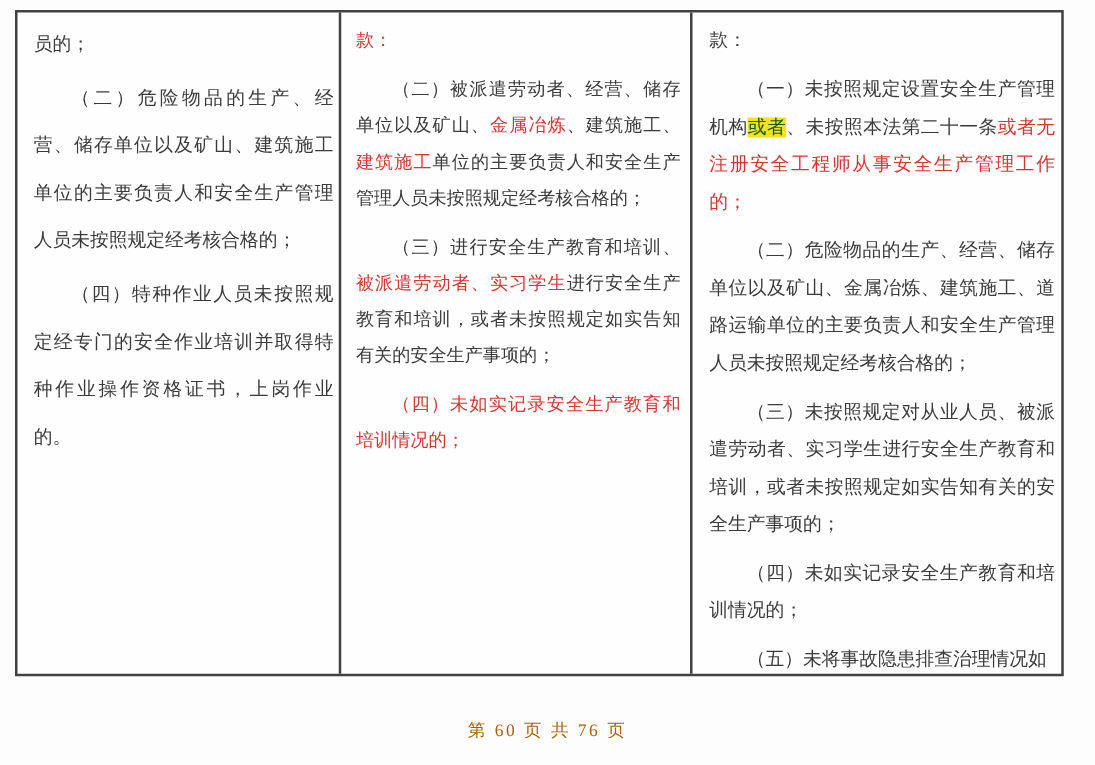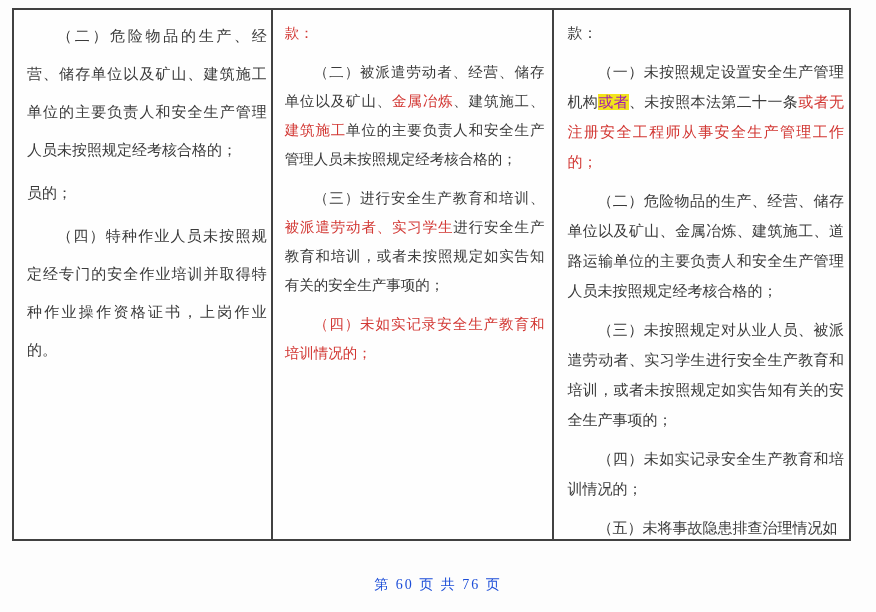--- a/index.html
+++ b/index.html
@@ -45,39 +45,39 @@
     width: 296px;
     padding: 8px 5px 0 13px;
     font-size: 15px;
     line-height: 30px;
   }
   .col-2 .para { margin-bottom: 9px; }
   .para { text-align: justify; }
   .para.indent { text-indent: 2em; }
   .run-normal { color: #3a3a3a; }
   .run-red { color: #d23733; }
-  .run-highlight { color: #a21caf; background: #f2e41b; }
+  .run-highlight { color: #14532d; background: #f2e41b; }
   .footer {
     position: absolute;
     left: 0; right: 0;
     top: 576px;
     text-align: center;
     font-size: 14px;
-    color: #1d4ed8;
+    color: #a16207;
     letter-spacing: 2px;
   }
 </style>
 </head>
 <body>
 
 <div class="page">
   <div class="law-table">
     <div class="col col-0">
+        <p class="para"><span class="run run-normal">员的；</span></p>
         <p class="para indent"><span class="run run-normal">（二）危险物品的生产、经营、储存单位以及矿山、建筑施工单位的主要负责人和安全生产管理人员未按照规定经考核合格的；</span></p>
-        <p class="para"><span class="run run-normal">员的；</span></p>
         <p class="para indent"><span class="run run-normal">（四）特种作业人员未按照规定经专门的安全作业培训并取得特种作业操作资格证书，上岗作业的。</span></p>
       </div>
     <div class="col col-1">
         <p class="para"><span class="run run-red">款：</span></p>
         <p class="para indent"><span class="run run-normal">（二）被派遣劳动者、经营、储存单位以及矿山、</span><span class="run run-red">金属冶炼</span><span class="run run-normal">、建筑施工、</span><span class="run run-red">建筑施工</span><span class="run run-normal">单位的主要负责人和安全生产管理人员未按照规定经考核合格的；</span></p>
         <p class="para indent"><span class="run run-normal">（三）进行安全生产教育和培训、</span><span class="run run-red">被派遣劳动者、实习学生</span><span class="run run-normal">进行安全生产教育和培训，或者未按照规定如实告知有关的安全生产事项的；</span></p>
         <p class="para indent"><span class="run run-red">（四）未如实记录安全生产教育和培训情况的；</span></p>
       </div>
     <div class="col col-2">
         <p class="para"><span class="run run-normal">款：</span></p>

